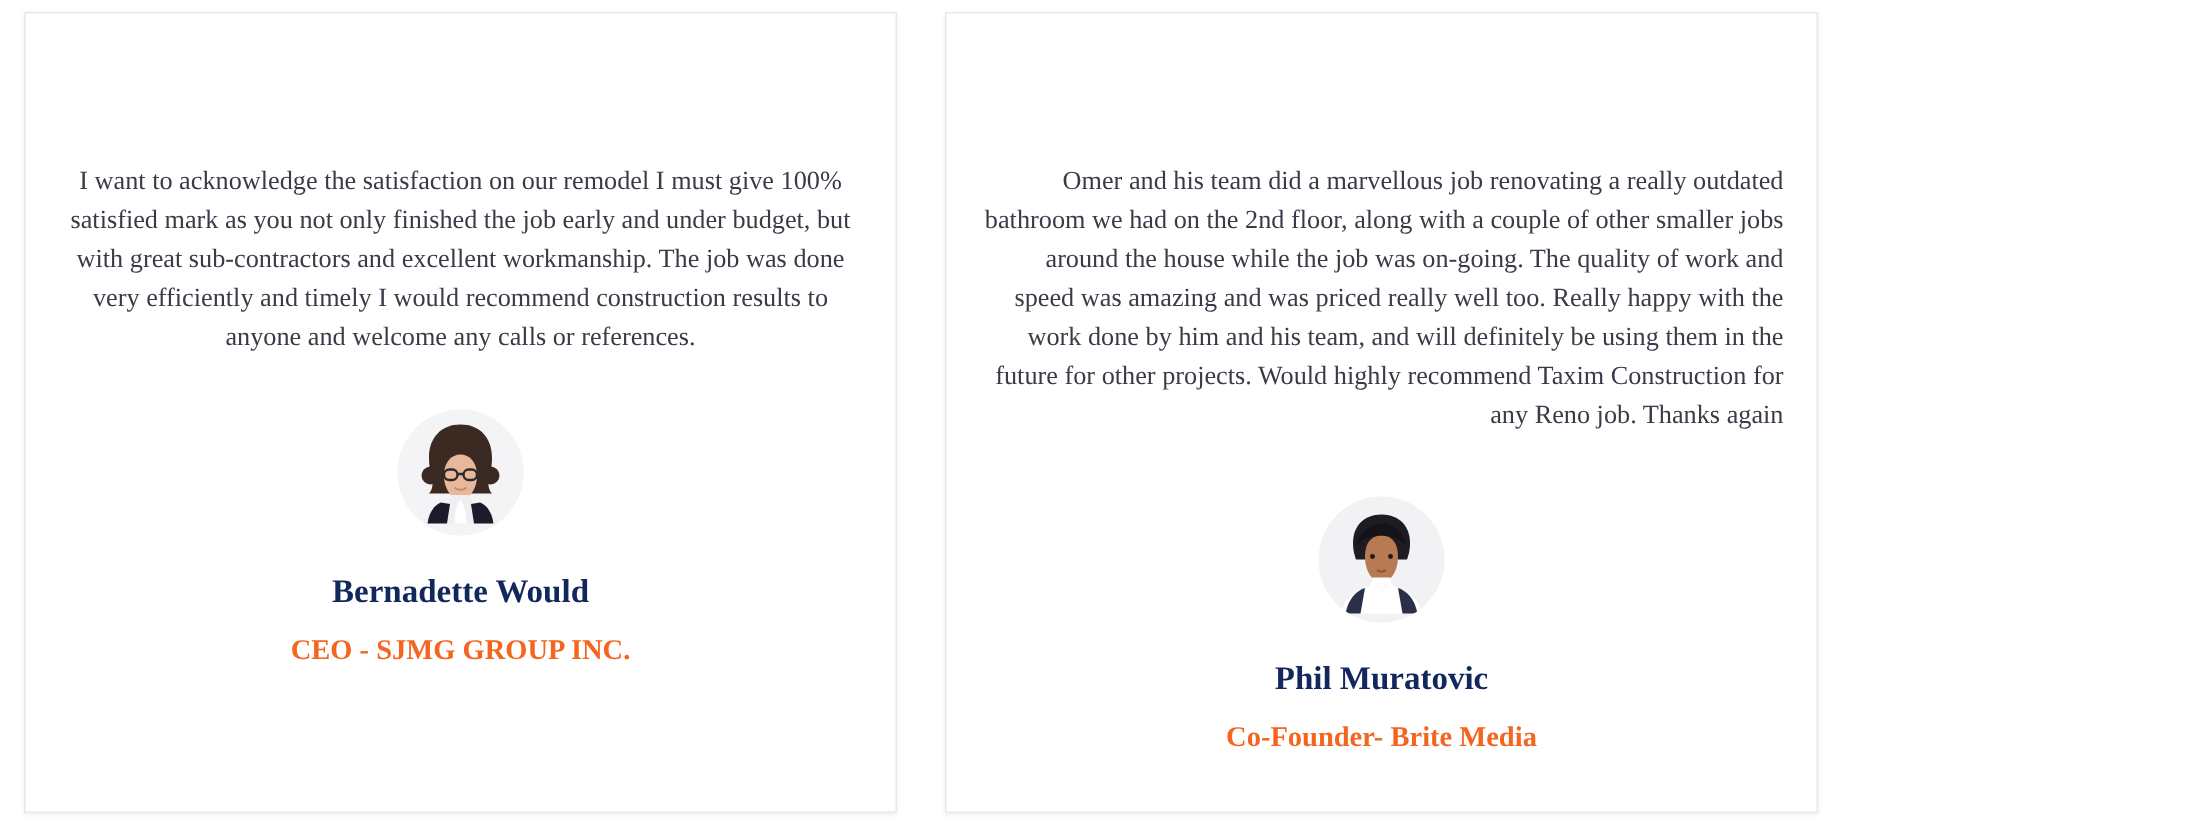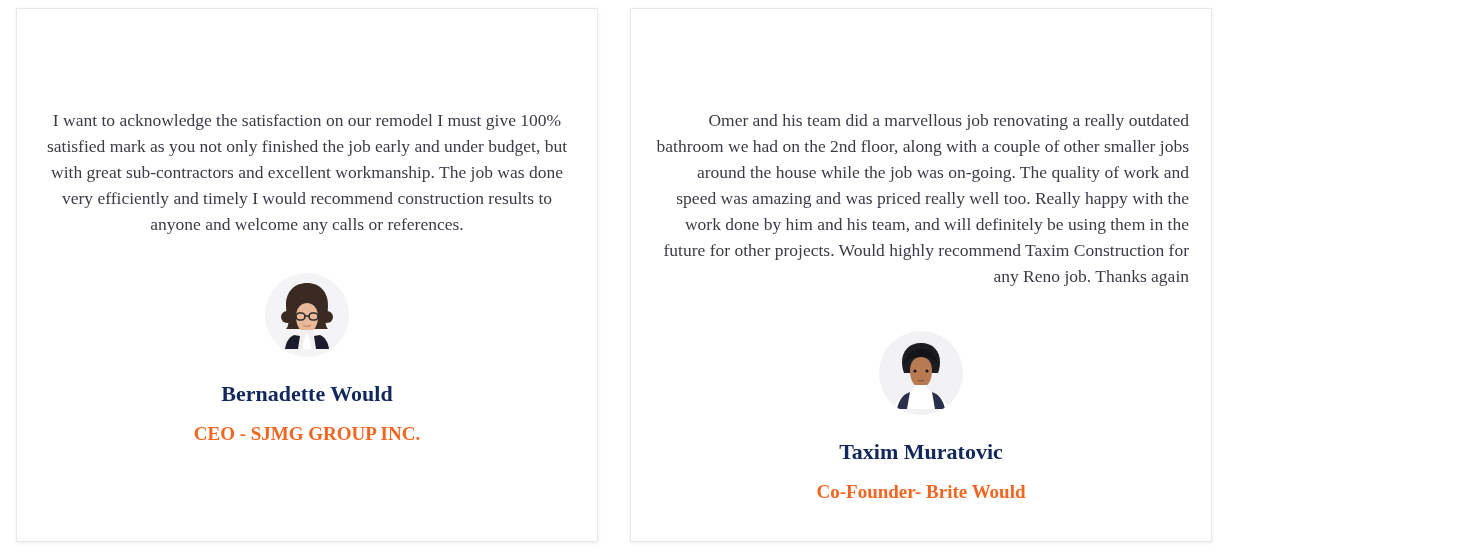--- a/index.html
+++ b/index.html
@@ -121,17 +121,17 @@
           <path d="M53 61c6 2 11 7 13 17H56l-3-17z" fill="#2a2f4a"></path>
           <path d="M38 57l4 6 4-6c-1 3-3 5-4 5s-3-2-4-5z" fill="#e8e8ea"></path>
           <path d="M25 33c3-10 9-15 17-15s14 5 17 15c-4-5-10-7-17-7s-13 2-17 7z" fill="#131318"></path>
           <circle cx="36" cy="40" r="1.6" fill="#1a1a1a"></circle>
           <circle cx="48" cy="40" r="1.6" fill="#1a1a1a"></circle>
           <path d="M39 49c2 1.5 4 1.5 6 0" stroke="#8a5638" stroke-width="1.4" fill="none"></path>
         </g>
       </svg>
     </div>
 
-    <div class="name">Taxim Muratovic</div>
-    <div class="role">Co-Founder- Brite Would</div>
+    <div class="name">Phil Muratovic</div>
+    <div class="role">Co-Founder- Brite Media</div>
   </div>
 
 </div>
 
 </body></html>

